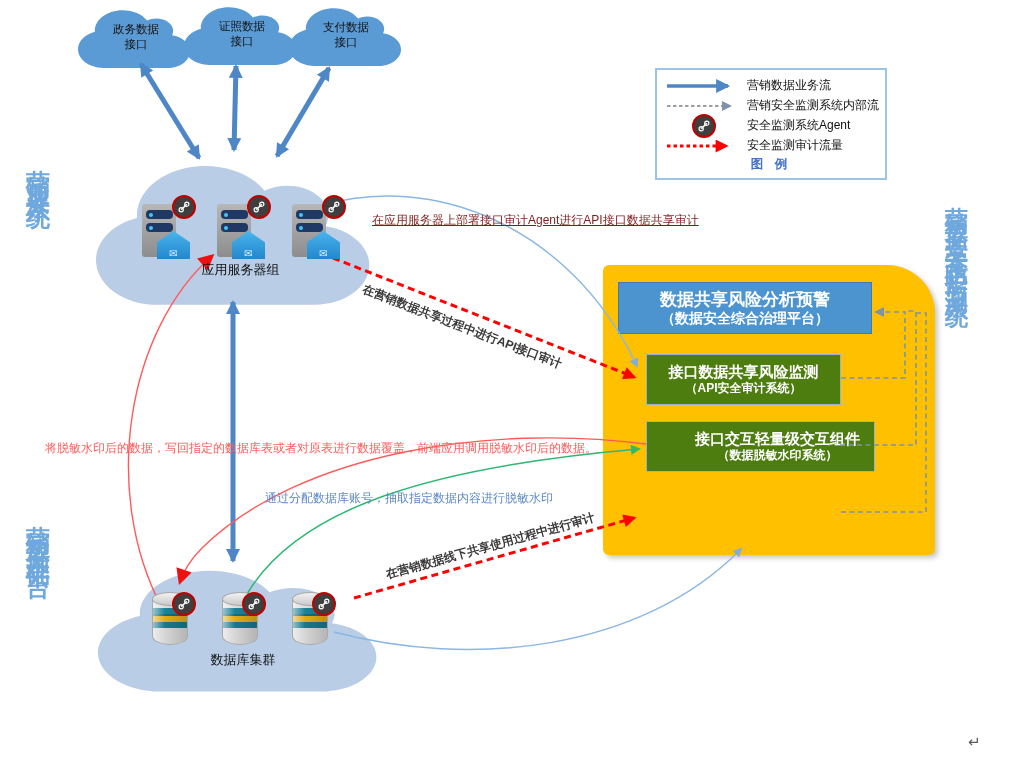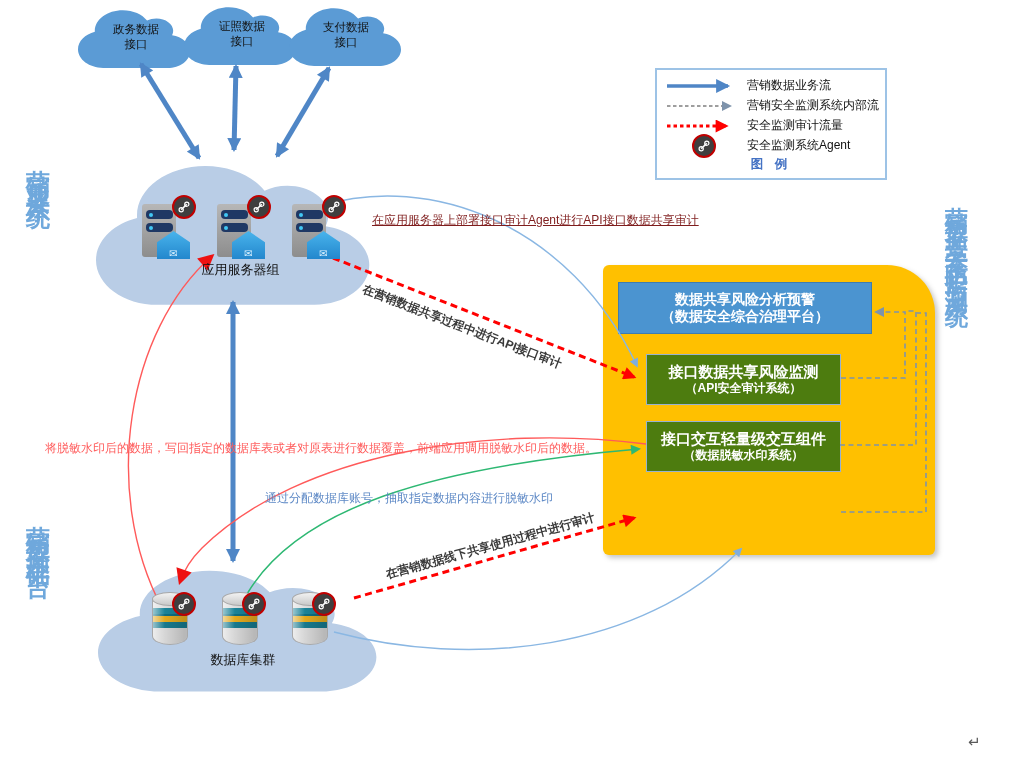--- a/index.html
+++ b/index.html
@@ -11,23 +11,23 @@
   #vl-left-top{left:22px;top:150px;}
   #vl-left-bottom{left:22px;top:506px;}
   #vl-right{left:942px;top:188px;font-size:23px;}
 
   
   #platform-box{position:absolute;left:603px;top:265px;width:332px;height:290px;
      background:#ffc000;border-radius:6px 48px 6px 6px;box-shadow:3px 3px 5px rgba(130,130,130,.45);z-index:1;}
   .panel{position:absolute;display:flex;flex-direction:column;justify-content:center;align-items:center;
      color:#fff;font-weight:bold;text-align:center;line-height:1.25;}
   #panel-1{left:15px;top:17px;width:252px;height:50px;background:#4b94d0;border:1px solid #3e7cb0;}
-  #panel-1 .t1{font-size:14px;}#panel-1 .t2{font-size:14px;}
+  #panel-1 .t1{font-size:17px;}#panel-1 .t2{font-size:14px;}
   .sub-panel{left:43px;width:193px;height:49px;background:#4d7c0f;border:1px solid #97b2d2;}
-  #panel-2{top:89px;}#panel-3{top:156px;}#panel-4{top:223px;}
+  #panel-2{top:89px;}#panel-3{top:156px;padding-left:34px;}#panel-4{top:223px;}
   .sub-panel .t1{font-size:15px;}.sub-panel .t2{font-size:12px;}
 
   
   #wires{position:absolute;left:0;top:0;width:1024px;height:759px;z-index:2;pointer-events:none;}
 
   
   .cloud-label{position:absolute;color:#111;font-weight:normal;text-align:center;z-index:4;white-space:pre-line;}
   #cl-top-0{left:90px;top:22px;width:92px;font-size:11.5px;line-height:1.3;}
   #cl-top-1{left:196px;top:19px;width:92px;font-size:11.5px;line-height:1.3;}
   #cl-top-2{left:300px;top:20px;width:92px;font-size:11.5px;line-height:1.3;}
@@ -262,35 +262,35 @@
     <div class="legend-row">
       <span class="legend-key">
         <svg width="80" height="14">
             <line x1="3" y1="7" x2="66" y2="7" stroke="#7f7f7f" stroke-width="1.6" stroke-dasharray="3.5 2.5" marker-end="url(#mGray)"></line>
           </svg>
       </span>
       <span class="legend-label">营销安全监测系统内部流</span>
     </div>
     <div class="legend-row">
       <span class="legend-key">
-        <svg width="80" height="14">
-            <line x1="3" y1="7" x2="62" y2="7" stroke="#ff0000" stroke-width="2.8" stroke-dasharray="3.5 3" marker-end="url(#mRed)"></line>
-          </svg>
-      </span>
-      <span class="legend-label">安全监测审计流量</span>
-    </div>
-    <div class="legend-row">
-      <span class="legend-key">
         <span class="agent-badge" style="position:static;">
             <svg width="12" height="12">
               <path d="M3.2 8.8 L8.8 3.2" stroke="#fff" stroke-width="1.6"></path>
               <circle cx="3.2" cy="8.8" r="2.1" stroke="#fff" fill="none" stroke-width="1.2"></circle>
               <circle cx="8.8" cy="3.2" r="2.1" stroke="#fff" fill="none" stroke-width="1.2"></circle>
             </svg>
           </span>
       </span>
       <span class="legend-label">安全监测系统Agent</span>
     </div>
+    <div class="legend-row">
+      <span class="legend-key">
+        <svg width="80" height="14">
+            <line x1="3" y1="7" x2="62" y2="7" stroke="#ff0000" stroke-width="2.8" stroke-dasharray="3.5 3" marker-end="url(#mRed)"></line>
+          </svg>
+      </span>
+      <span class="legend-label">安全监测审计流量</span>
+    </div>
     <div id="legend-title">图 例</div>
   </div>
 
   <div id="return-mark">↵</div>
 </div>
 
 </body></html>

